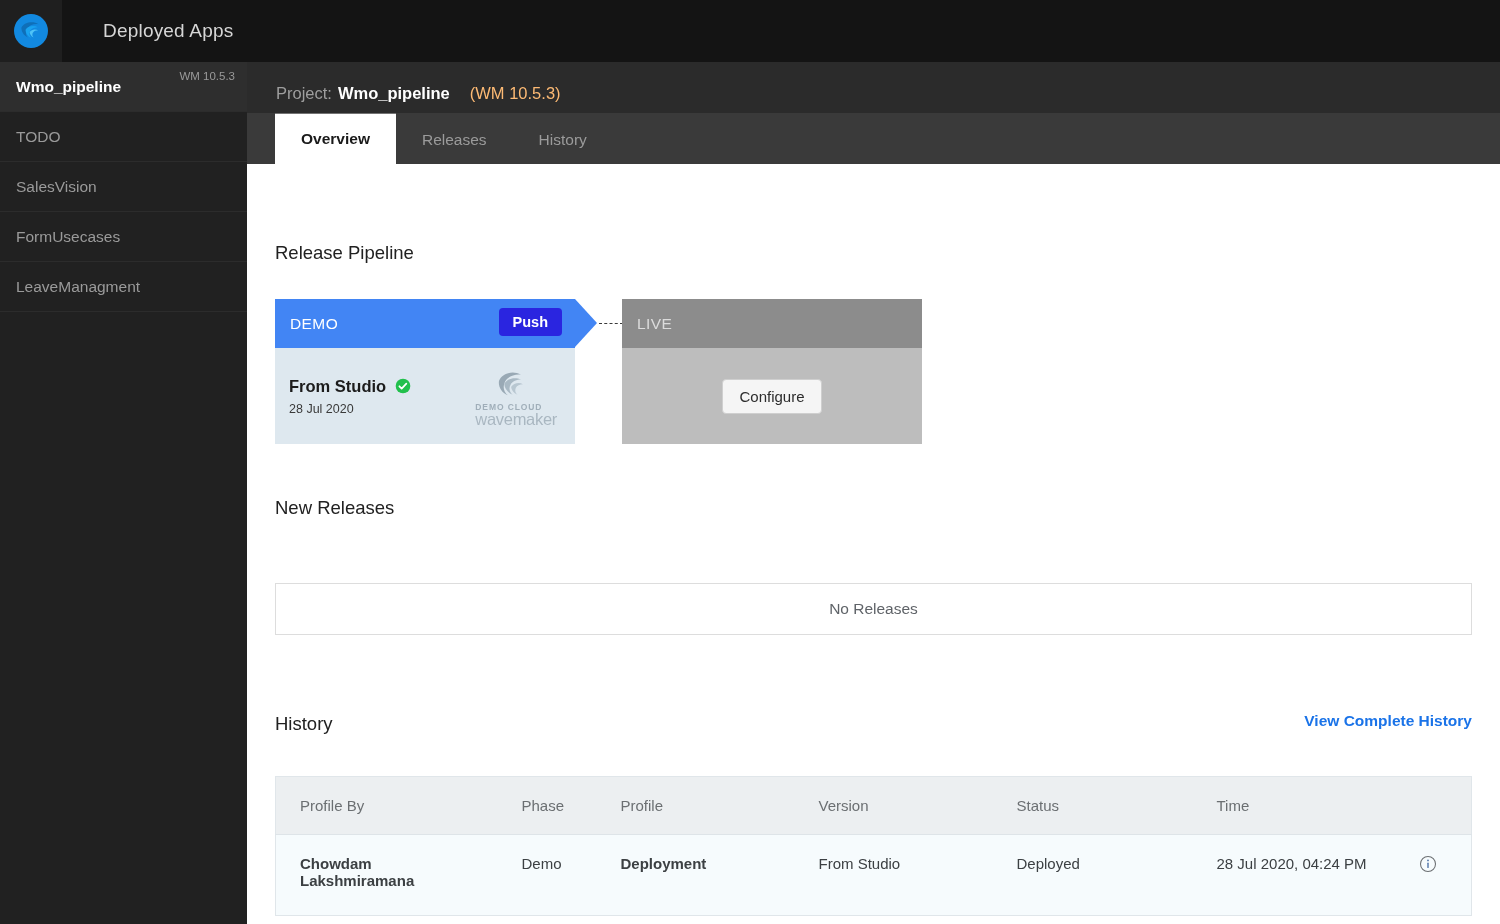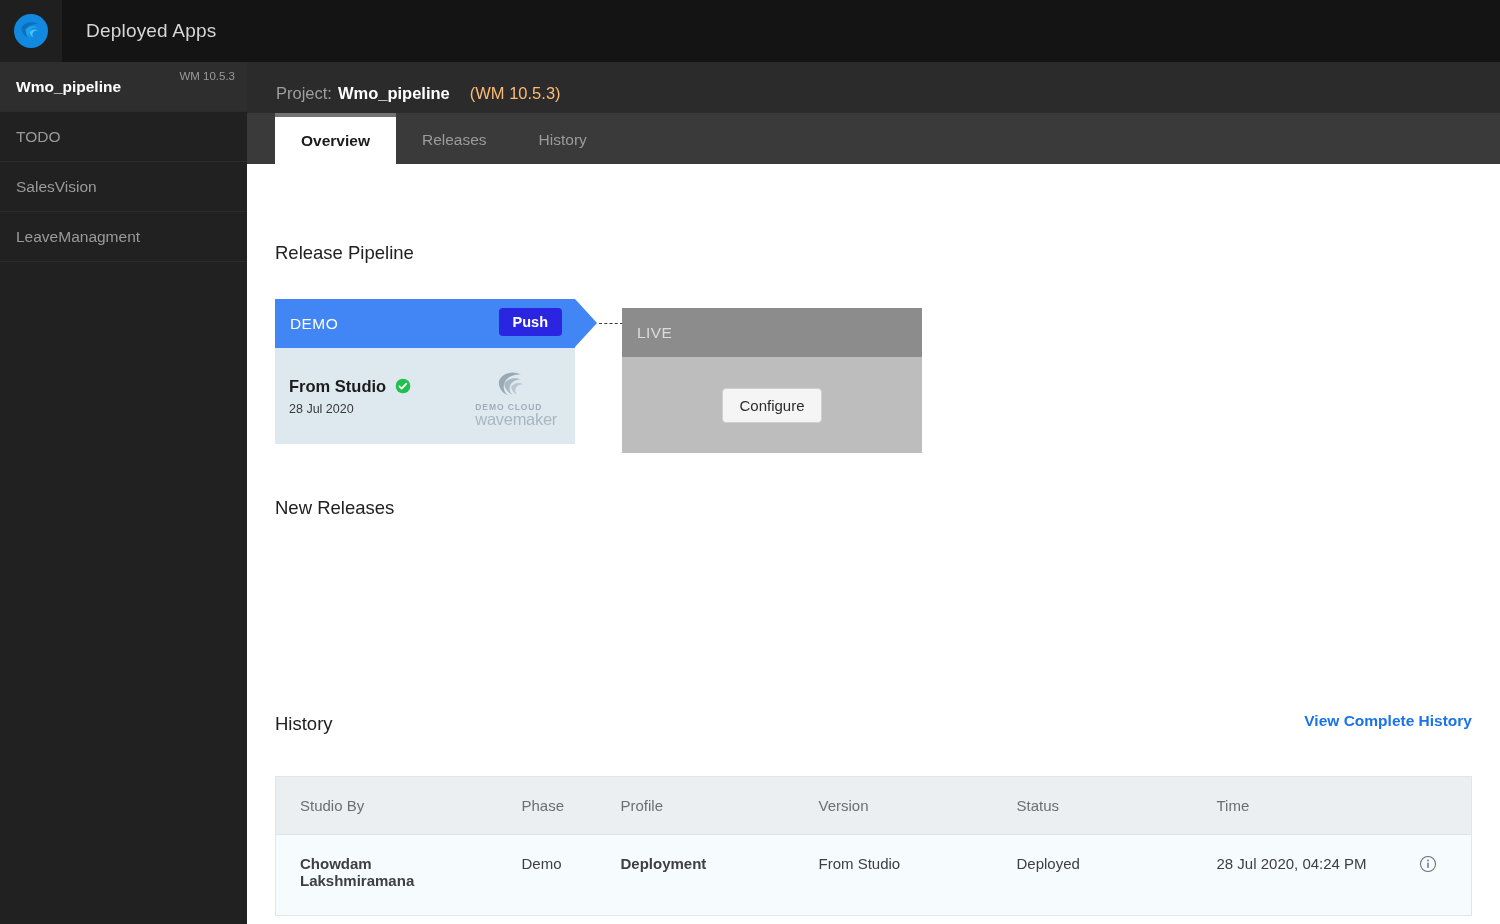--- a/index.html
+++ b/index.html
@@ -7,21 +7,21 @@
     width: 1500px; height: 924px;
     background: #ffffff;
     font-family: "Liberation Sans", sans-serif;
     overflow: hidden;
   }
 
   
   #topbar {
     position: absolute; left: 0; top: 0; width: 1500px; height: 62px;
     background: #141414;
-    display: flex; align-items: center;
+    display: flex; align-items: center; gap: 17px;
   }
   #logo-box {
     width: 62px; height: 62px; background: #1f1f1f;
     display: flex; align-items: center; justify-content: center;
   }
   #logo-icon { width: 34px; height: 34px; display:block; }
   #app-title {
     color: #d6d6d6; font-size: 19px; font-weight: 400;
     margin-left: 24px; letter-spacing: .2px;
   }
@@ -61,21 +61,21 @@
     background: #3a3a3a;
     display: flex; align-items: flex-end; padding-left: 28px;
   }
   .tab {
     height: 48px; padding: 0 26px;
     display: flex; align-items: center; justify-content: center;
     color: #9b9b9b; font-size: 15.5px; cursor: pointer;
   }
   .tab.active {
     background: #ffffff; color: #1a1a1a; font-weight: 700;
-    border-top: 4px solid #737373;
+    border-top: 1px solid #737373;
     height: 51px;
   }
 
   
   #main {
     position: absolute; left: 247px; top: 164px; width: 1253px; height: 760px;
     background: #ffffff;
   }
   .sec-title {
     position: absolute; left: 28px;
@@ -122,21 +122,21 @@
   #wm-word {
     font-size: 16.5px; color: #8a9aa6; letter-spacing: -.3px;
     display:block; margin-top: -2px;
   }
 
   #connector {
     position: absolute; left: 324px; top: 24px;
     width: 24px; border-top: 1px dashed #3a3a3a;
   }
 
-  #live-card { position: absolute; left: 347px; top: 0; width: 300px; margin-top: 9px; }
+  #live-card { position: absolute; left: 347px; top: 0; width: 300px; }
   #live-head {
     height: 49px; background: #8c8c8c;
     display: flex; align-items: center; padding-left: 15px;
   }
   #live-head-label { color: #dcdcdc; font-size: 15.5px; letter-spacing:.4px; }
   #live-body {
     height: 96px; background: #bdbdbd;
     display: flex; align-items: center; justify-content: center;
   }
   #configure-btn {
@@ -203,20 +203,23 @@
   </div>
 
   <div class="side-item">
     <span>TODO</span>
   </div>
 
   <div class="side-item">
     <span>SalesVision</span>
   </div>
 
+  <div class="side-item">
+    <span>FormUsecases</span>
+  </div>
 
   <div class="side-item">
     <span>LeaveManagment</span>
   </div>
 
 </div>
 
 <div id="proj-header">
   <span class="ph-label">Project:</span>
   <span class="ph-name">Wmo_pipeline</span>
@@ -280,29 +283,32 @@
       </div>
       <div id="live-body">
         <button id="configure-btn">Configure</button>
       </div>
     </div>
 
   </div>
 
   <div class="sec-title" style="top:333px;">New Releases</div>
 
+  <div id="no-releases-box">
+    <span>No Releases</span>
+  </div>
 
   <div class="sec-title" style="top:549px;">History</div>
 
   <a id="view-history">View Complete History</a>
 
   <table id="history-table">
     <thead>
       <tr>
-        <th style="width:222px;">Studio By</th>
+        <th style="width:222px;">Profile By</th>
         <th style="width:99px;">Phase</th>
         <th style="width:198px;">Profile</th>
         <th style="width:198px;">Version</th>
         <th style="width:200px;">Status</th>
         <th style="width:202px;">Time</th>
         <th></th>
       </tr>
     </thead>
     <tbody>
       <tr>

